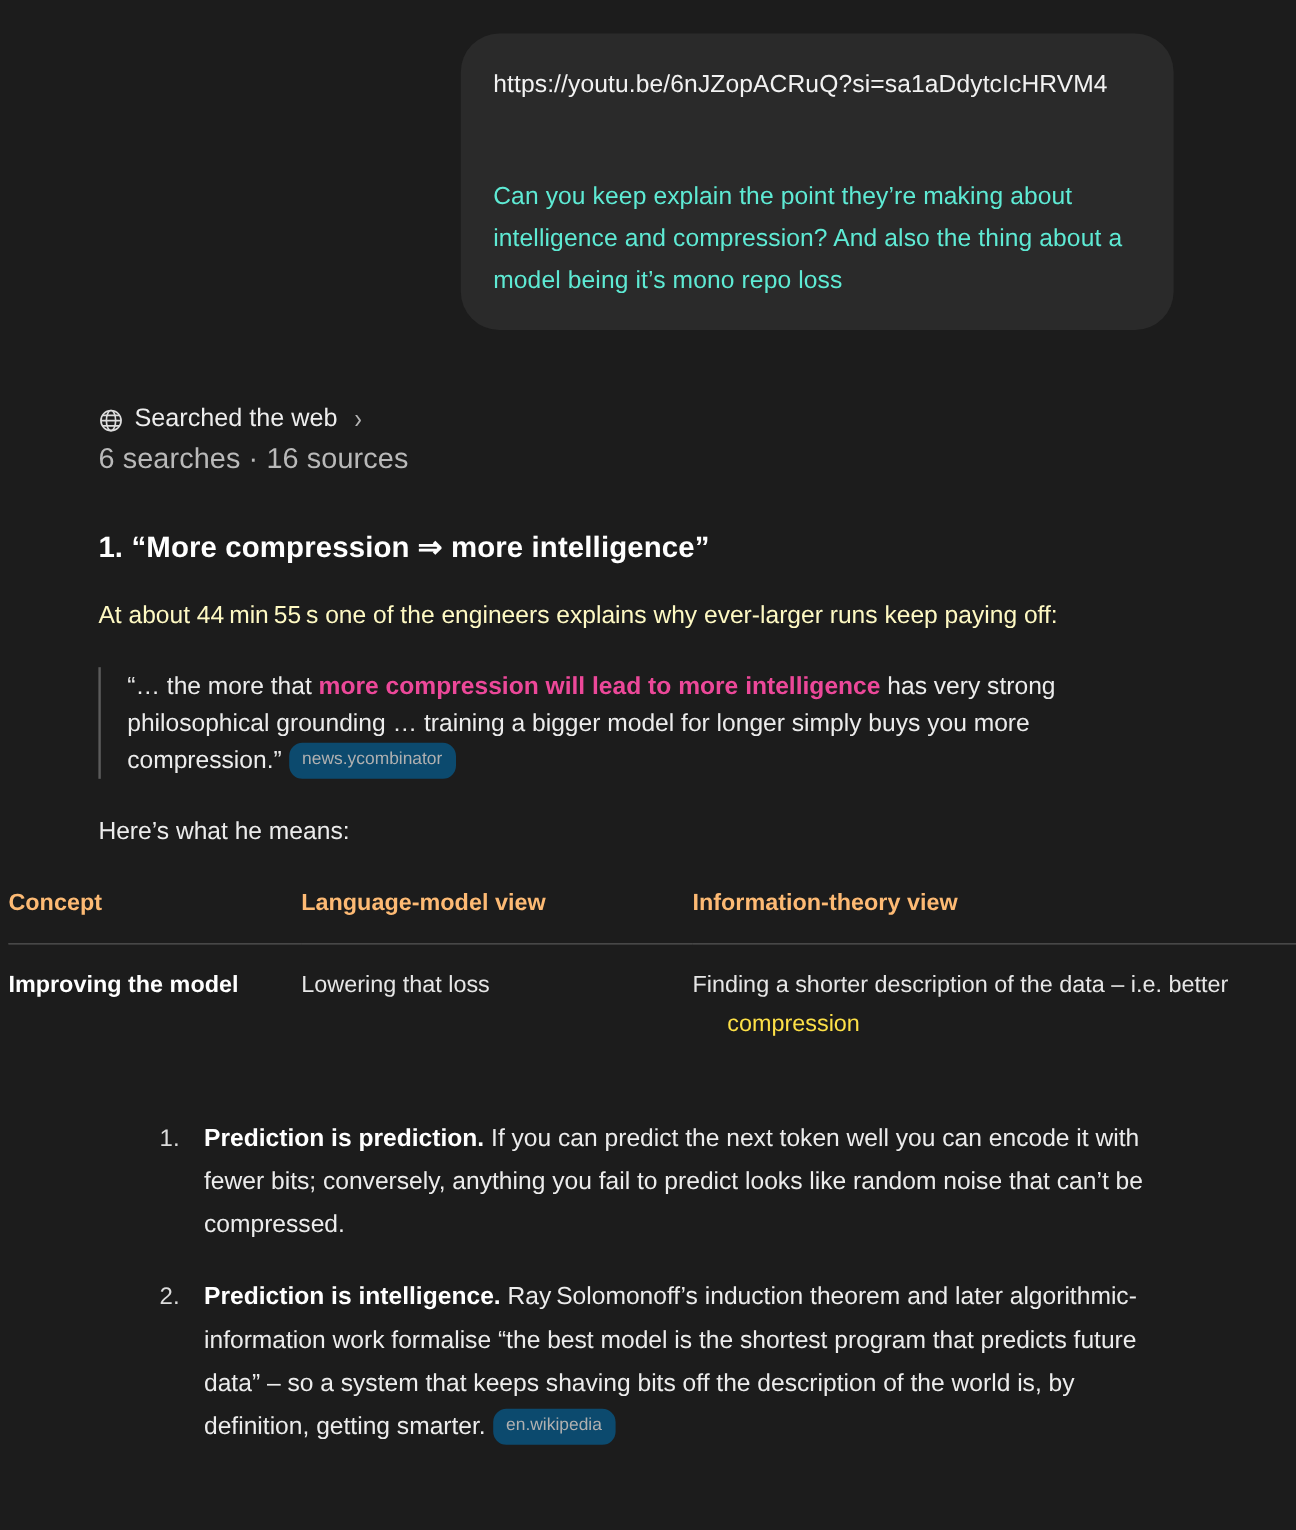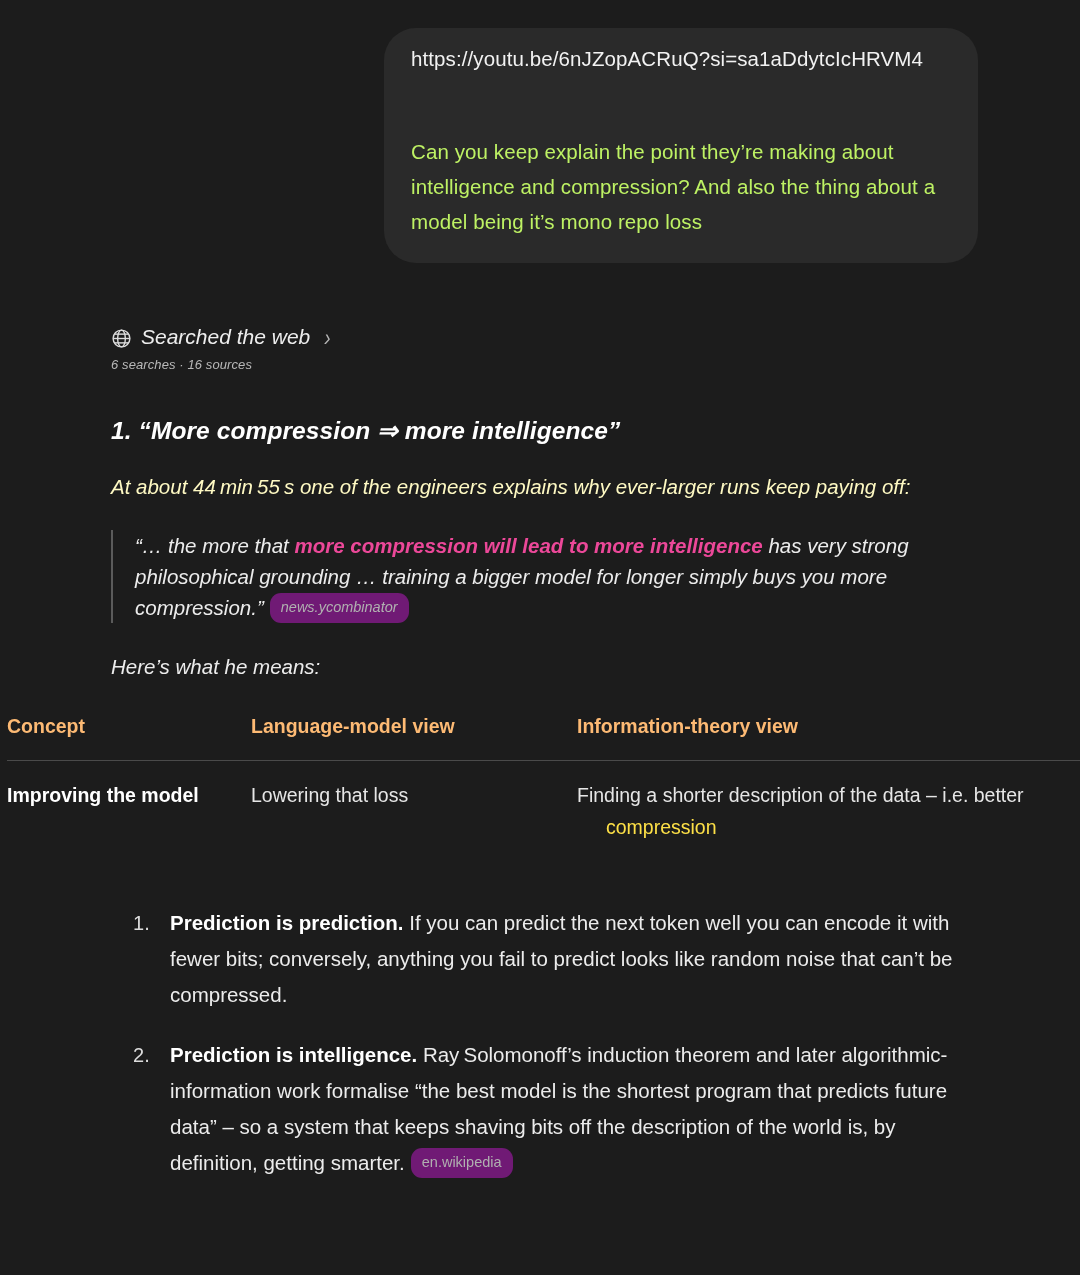--- a/index.html
+++ b/index.html
@@ -19,45 +19,45 @@
   
   .bubble-row {
     display: flex;
     justify-content: flex-end;
     padding-right: 102px;
     padding-top: 28px;
   }
   .bubble {
     background: #2a2a2a;
     border-radius: 32px;
-    padding: 16px 28px 24px 27px;
+    padding: 28px 28px 24px 27px;
     max-width: 594px;
     box-sizing: border-box;
   }
   .bubble-url {
     font-size: 20.5px;
     line-height: 30px;
     color: #f2f2f2;
     letter-spacing: .1px;
     word-break: break-all;
   }
   .bubble-text {
     font-size: 20.5px;
     line-height: 35px;
-    color: #bef264;
+    color: #5eead4;
     margin-top: 60px;
     letter-spacing: .1px;
   }
 
   
   .answer {
     padding: 0 0 0 0;
     margin-top: 62px;
   }
-  .content-pad { padding-left: 111px; padding-right: 100px; font-style: italic; }
+  .content-pad { padding-left: 82px; padding-right: 100px; }
 
   .search-head {
     display: flex;
     align-items: center;
     gap: 9px;
     font-size: 21px;
     color: #ededed;
   }
   .globe-icon {
     width: 21px; height: 21px;
@@ -69,21 +69,21 @@
   .globe-icon svg { display: block; }
   .chev {
     display: inline-block;
     margin-left: 5px;
     color: #b4b4b4;
     font-size: 19px;
     line-height: 1;
     transform: scaleY(1.25);
   }
   .search-sub {
-    font-size: 13px;
+    font-size: 24px;
     color: #b9b9b9;
     margin-top: 8px;
     letter-spacing: .1px;
   }
 
   h2.section-title {
     font-size: 24.5px;
     font-weight: bold;
     color: #ffffff;
     margin: 44px 0 0 0;
@@ -104,21 +104,21 @@
     border-left: 2.5px solid #5b5b5b;
     font-size: 20.5px;
     line-height: 31px;
     color: #ececec;
     max-width: 840px;
   }
   blockquote.quote b { font-weight: bold; color: #ec4899; }
 
   .cite {
     display: inline-block;
-    background: #701a75;
+    background: #0c4a6e;
     color: #b0b0b0;
     border-radius: 11px;
     font-size: 14.5px;
     line-height: 1;
     padding: 7px 11px 8px 11px;
     vertical-align: 3px;
     margin-left: 6px;
     white-space: nowrap;
   }
 

